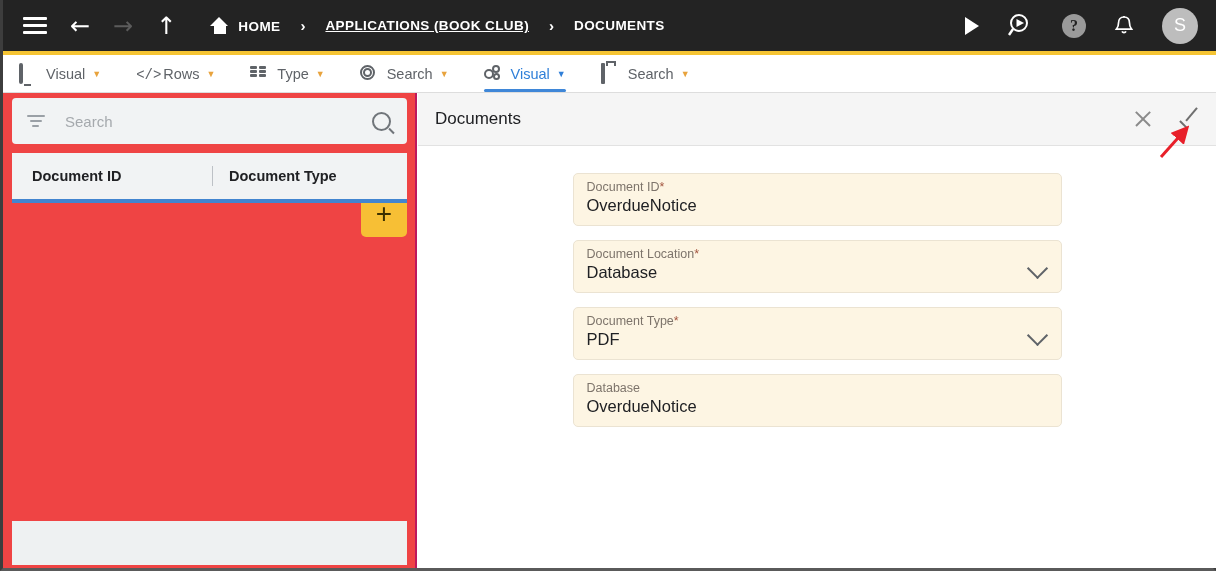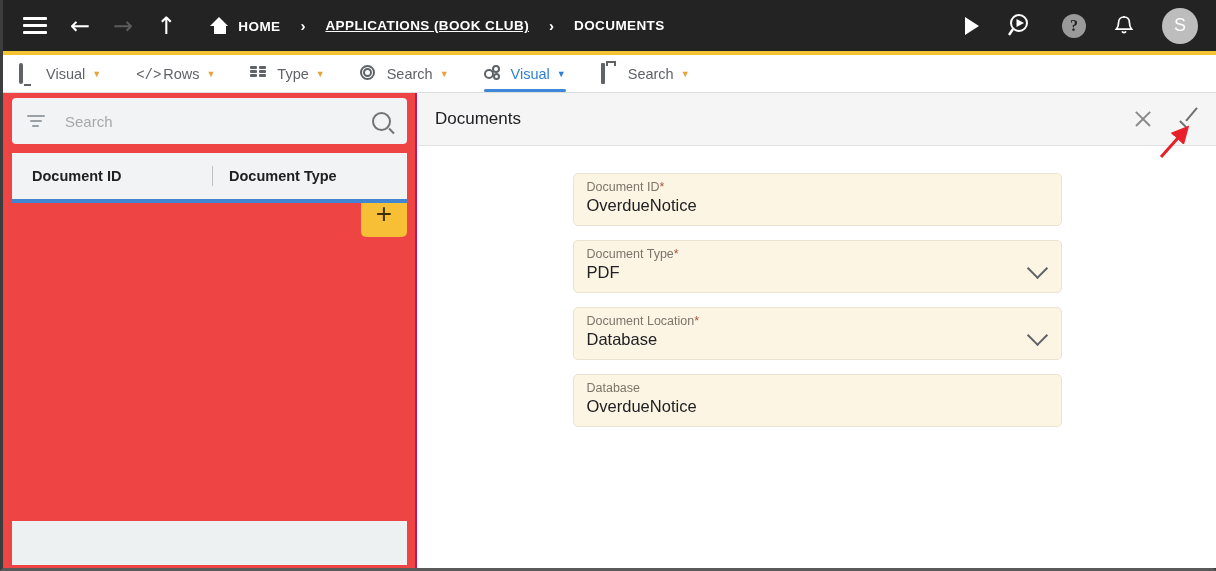--- a/index.html
+++ b/index.html
@@ -276,31 +276,31 @@
 
       <div class="field">
         <span class="field-label">
           <span>Document ID</span><span class="req">*</span>
         </span>
         <span class="field-value">OverdueNotice</span>
       </div>
 
       <div class="field">
         <span class="field-label">
-          <span>Document Type</span><span class="req">*</span>
-        </span>
-        <span class="field-value">PDF</span>
+          <span>Document Location</span><span class="req">*</span>
+        </span>
+        <span class="field-value">Database</span>
         <span class="chevron"></span>
       </div>
 
       <div class="field">
         <span class="field-label">
-          <span>Document Location</span><span class="req">*</span>
-        </span>
-        <span class="field-value">Database</span>
+          <span>Document Type</span><span class="req">*</span>
+        </span>
+        <span class="field-value">PDF</span>
         <span class="chevron"></span>
       </div>
 
       <div class="field">
         <span class="field-label">Database</span>
         <span class="field-value">OverdueNotice</span>
       </div>
 
     </div>
   </div>

